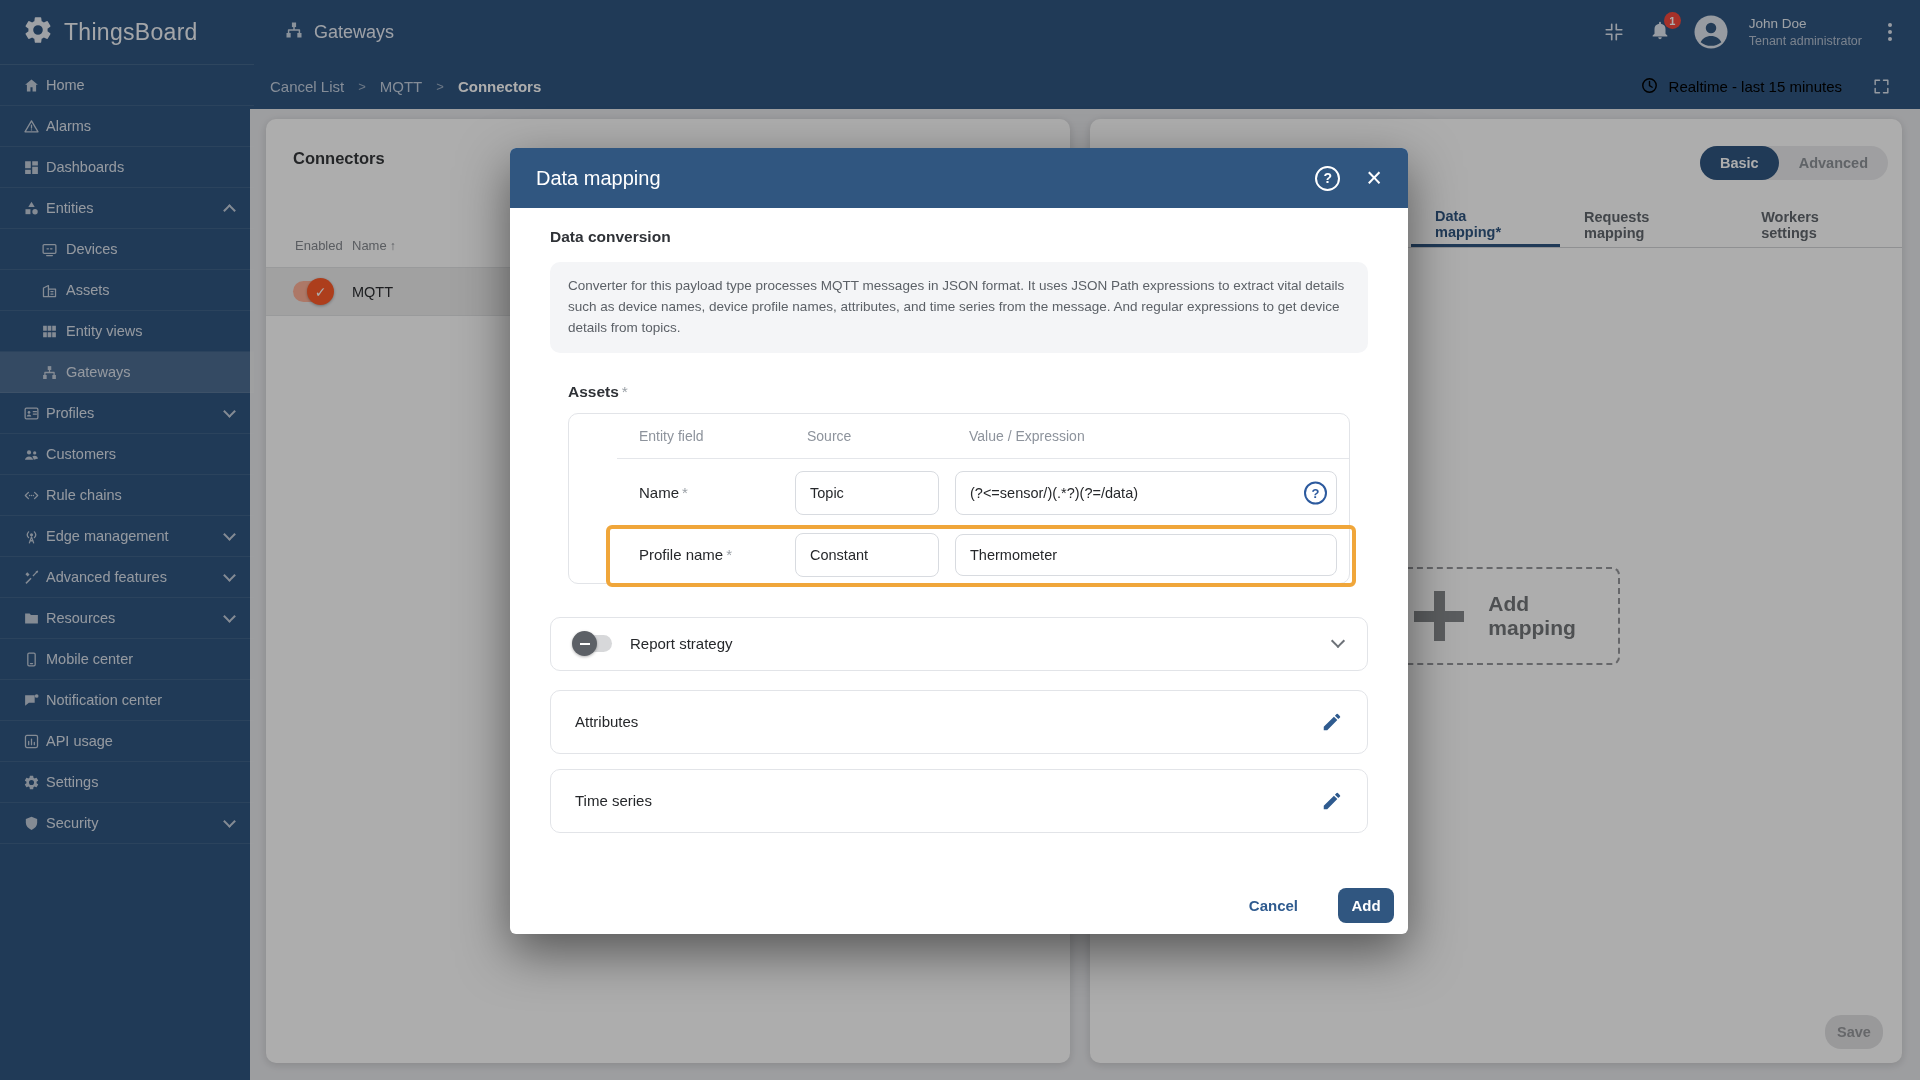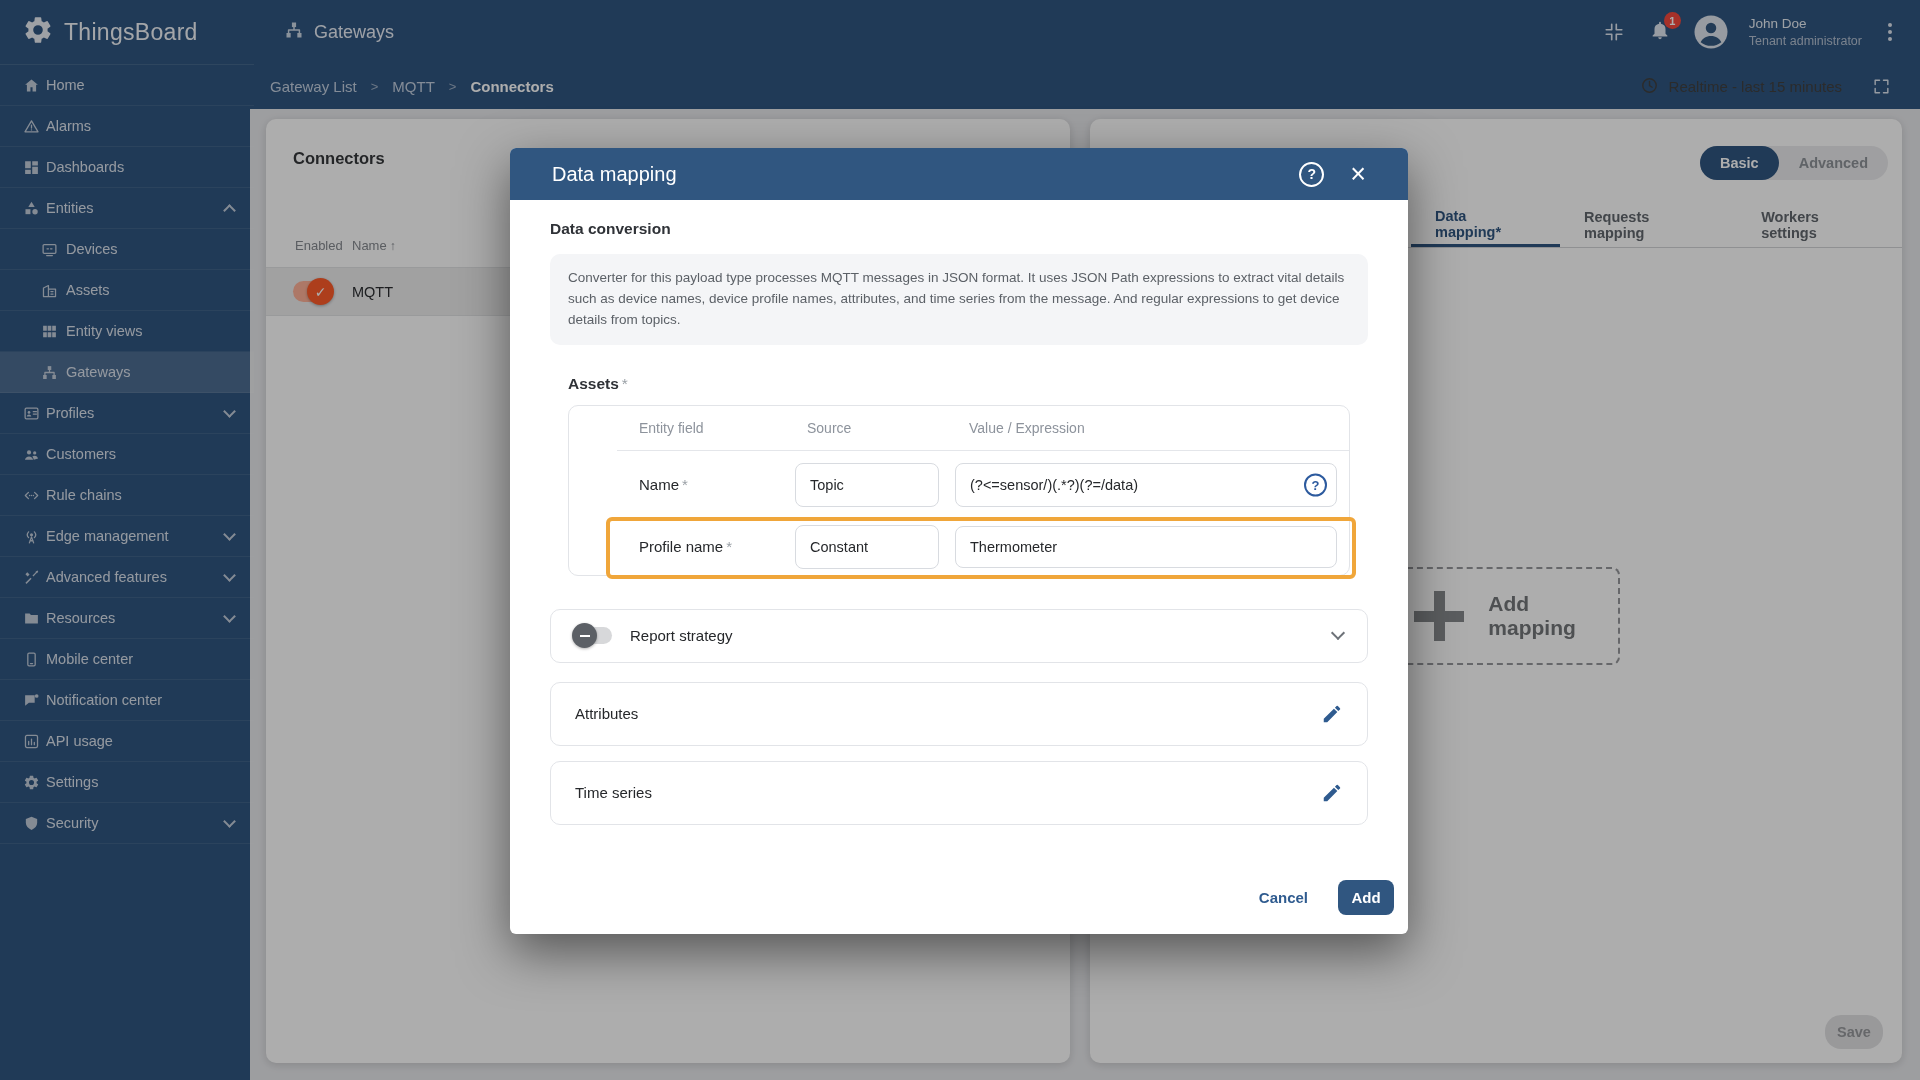--- a/index.html
+++ b/index.html
@@ -38,21 +38,21 @@
   .user-block { display:flex; flex-direction:column; line-height:1.3; cursor:pointer; }
   .user-name { font-size:13.5px; color:#e8edf4; }
   .user-role { font-size:12.5px; color:#b4c0d1; }
   .dots { display:flex; flex-direction:column; gap:3px; cursor:pointer; padding:4px 6px; }
   .dots i { width:4px; height:4px; border-radius:50%; background:#dfe6f0; }
 
   .breadcrumb { position:absolute; left:270px; top:64px; height:45px; display:flex; align-items:center; gap:14px; font-size:15px; z-index:2; }
   .crumb { color:#c3cfdf; cursor:pointer; }
   .crumb.current { color:#ffffff; font-weight:700; cursor:default; }
   .crumb-sep { color:#9fb0c5; font-size:13px; }
-  .realtime { position:absolute; right:26px; top:64px; height:45px; display:flex; align-items:center; gap:10px; color:#404040; font-size:15px; z-index:2; }
+  .realtime { position:absolute; right:26px; top:64px; height:45px; display:flex; align-items:center; gap:10px; color:#000000; font-size:15px; z-index:2; }
   .realtime svg { width:19px; height:19px; }
   .realtime .fs { margin-left:16px; }
 
   
   .card { position:absolute; background:#fff; border-radius:10px; box-shadow:0 2px 8px rgba(0,0,0,.14); z-index:1; }
   .left-card { left:266px; top:119px; width:804px; height:944px; }
   .panel-title { position:absolute; left:27px; top:30px; font-size:16.5px; font-weight:700; color:#36383b; }
   .tbl-head { position:absolute; left:0; top:108px; width:100%; height:40px; }
   .tbl-head .h { position:absolute; top:11px; font-size:13px; color:#85898f; }
   .h-enabled { left:29px; }
@@ -77,21 +77,21 @@
   .plus-icon::before { content:""; position:absolute; left:0; top:20px; width:50px; height:11px; background:#87898c; }
   .plus-icon::after { content:""; position:absolute; left:20px; top:0; width:11px; height:50px; background:#87898c; }
   .add-mapping-label { font-size:21px; font-weight:600; color:#737679; }
   .save-btn { position:absolute; right:19px; bottom:14px; width:58px; height:34px; border:none; border-radius:16px; background:#e2e2e4; color:#97999c; font-size:14.5px; font-weight:700; font-family:inherit; }
 
   
   .dim { position:absolute; inset:0; background:rgba(0,0,0,.32); z-index:10; }
 
   
   .modal { position:absolute; left:510px; top:148px; width:898px; height:786px; background:#fff; border-radius:6px; box-shadow:0 18px 50px rgba(0,0,0,.5); z-index:20; overflow:hidden; }
-  .modal-header { height:52px; background:#305680; display:flex; align-items:center; padding:0 42px; }
+  .modal-header { height:60px; background:#305680; display:flex; align-items:center; padding:0 26px; }
   .modal-title { color:#fff; font-size:20px; font-weight:500; flex:1; }
   .help-circle { width:25px; height:25px; border-radius:50%; border:2px solid #fff; color:#fff; font-size:14px; font-weight:700; display:flex; align-items:center; justify-content:center; cursor:pointer; margin-right:26px; }
   .close-x { color:#fff; font-size:27px; font-weight:300; line-height:1; cursor:pointer; }
   .modal-body { position:relative; padding:20px 40px 0 40px; height:726px; }
   .section-heading { font-size:15.5px; font-weight:700; color:#2f3237; }
   .req { color:#9aa0a6; font-weight:400; margin-left:3px; }
   .desc-box { margin-top:16px; background:#f4f5f7; border-radius:10px; padding:14px 18px; font-size:13.5px; line-height:1.55; color:#5c6167; }
   .device-heading { margin-top:30px; margin-left:18px; }
   .dev-card { margin-top:12px; margin-left:18px; width:782px; border:1px solid #e2e4e8; border-radius:10px;padding-left:48px; }
   .dev-grid { display:grid; grid-template-columns:178px 160px 1fr; align-items:center; }
@@ -115,21 +115,21 @@
   .attr-card { margin-top:19px; height:64px; }
   .ts-card { margin-top:15px; height:64px; }
   .card-label { font-size:15px; color:#26282b; }
   .tgl-off { position:relative; width:37px; height:17px; border-radius:9px; background:#d7d8da; margin-right:18px; cursor:pointer; flex:none; }
   .tgl-off .knob { position:absolute; left:-3px; top:-4px; width:25px; height:25px; border-radius:50%; background:#5c6066; display:flex; align-items:center; justify-content:center; box-shadow:0 1px 3px rgba(0,0,0,.3); }
   .tgl-off .knob i { width:10px; height:2px; background:#fff; display:block; }
   .spacer { flex:1; }
   .chev-gray { width:10px; height:10px; border-right:2px solid #6d7278; border-bottom:2px solid #6d7278; transform:rotate(45deg); margin-top:-5px; cursor:pointer; }
   .pencil { width:22px; height:22px; color:#2f5b8f; cursor:pointer; }
   .pencil svg { width:22px; height:22px; fill:currentColor; }
-  .modal-footer { position:absolute; right:14px; bottom:11px; display:flex; align-items:center; gap:30px; }
+  .modal-footer { position:absolute; right:14px; bottom:11px; display:flex; align-items:center; gap:40px; }
   .cancel-btn { border:none; background:none; color:#2f5b8f; font-size:15px; font-weight:700; cursor:pointer; font-family:inherit; }
   .add-btn { width:56px; height:35px; border:none; border-radius:8px; background:#305680; color:#fff; font-size:15px; font-weight:600; cursor:pointer; font-family:inherit; }
 </style>
 </head>
 <body>
 
 <div class="app">
 
   <div class="topbar">
     <div class="app-title">
@@ -163,21 +163,21 @@
       </span>
       <span class="dots">
           <i></i>
           <i></i>
           <i></i>
         </span>
     </div>
   </div>
 
   <div class="breadcrumb">
-    <span class="crumb">Gateway List</span>
+    <span class="crumb">Cancel List</span>
     <span class="crumb-sep">&gt;</span>
     <span class="crumb">MQTT</span>
     <span class="crumb-sep">&gt;</span>
     <span class="crumb current">Connectors</span>
   </div>
   <div class="realtime">
     <span><svg viewBox="0 0 24 24" width="100%" height="100%">
           <circle cx="12" cy="12" r="8.5" fill="none" stroke="currentColor" stroke-width="1.8" stroke-linecap="round" stroke-linejoin="round"></circle>
           <path d="M12 7v5.2l3.4 2" fill="none" stroke="currentColor" stroke-width="1.8" stroke-linecap="round" stroke-linejoin="round"></path>
         </svg></span>

